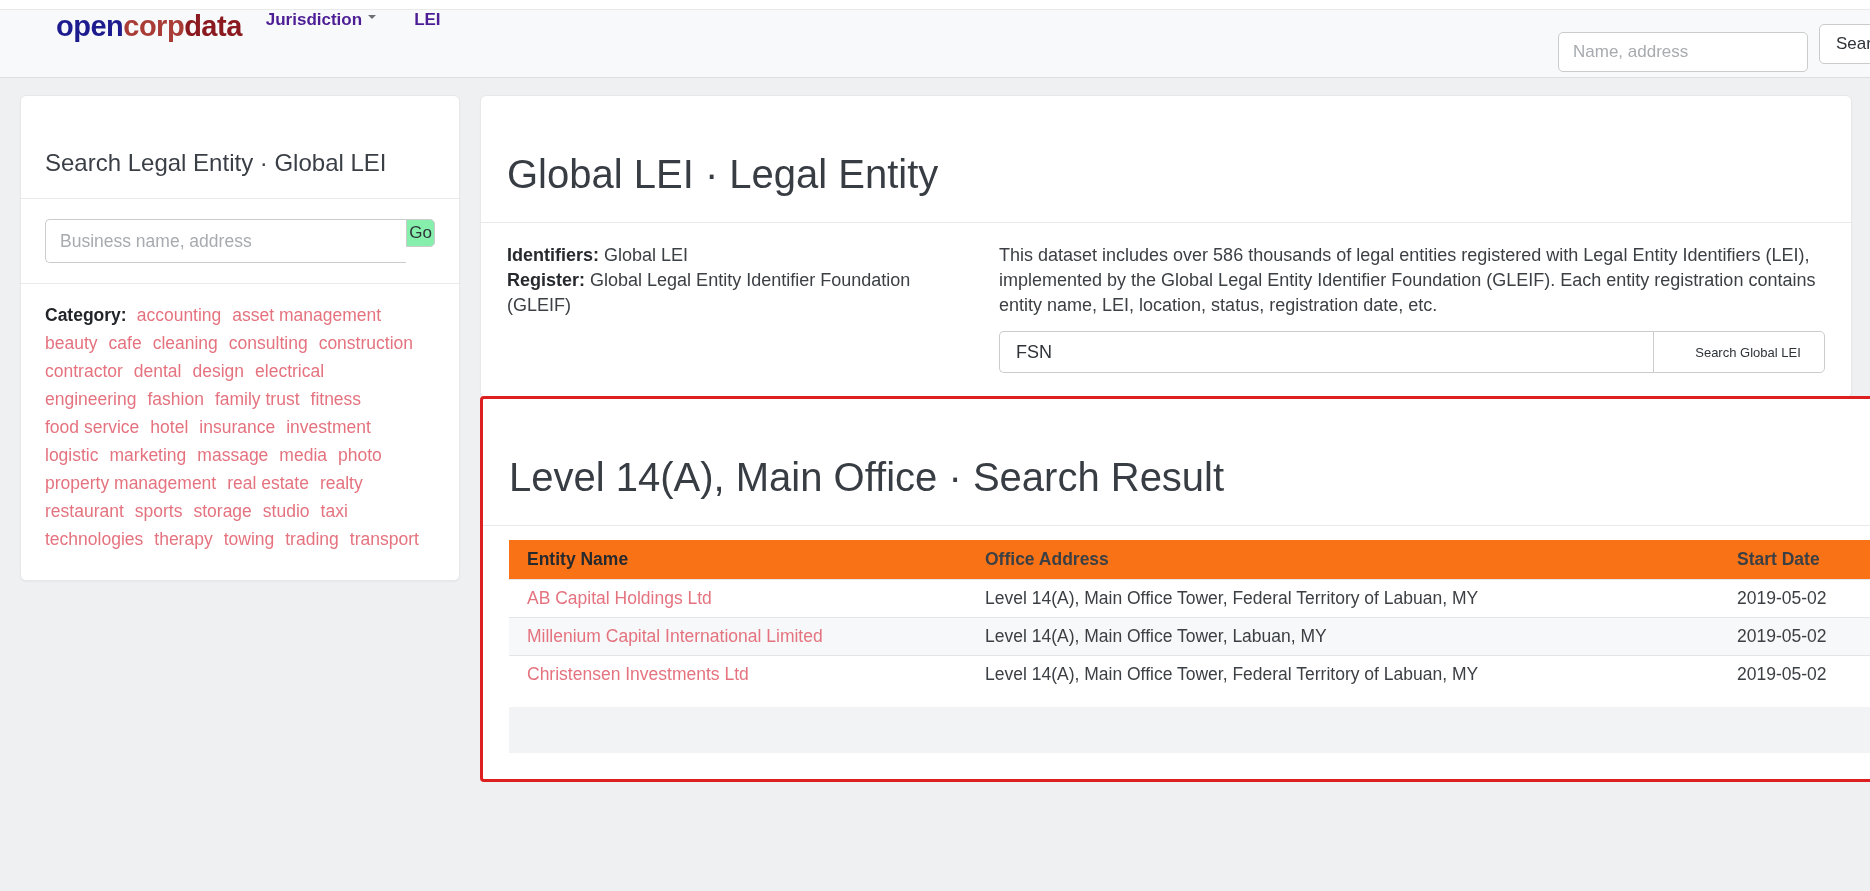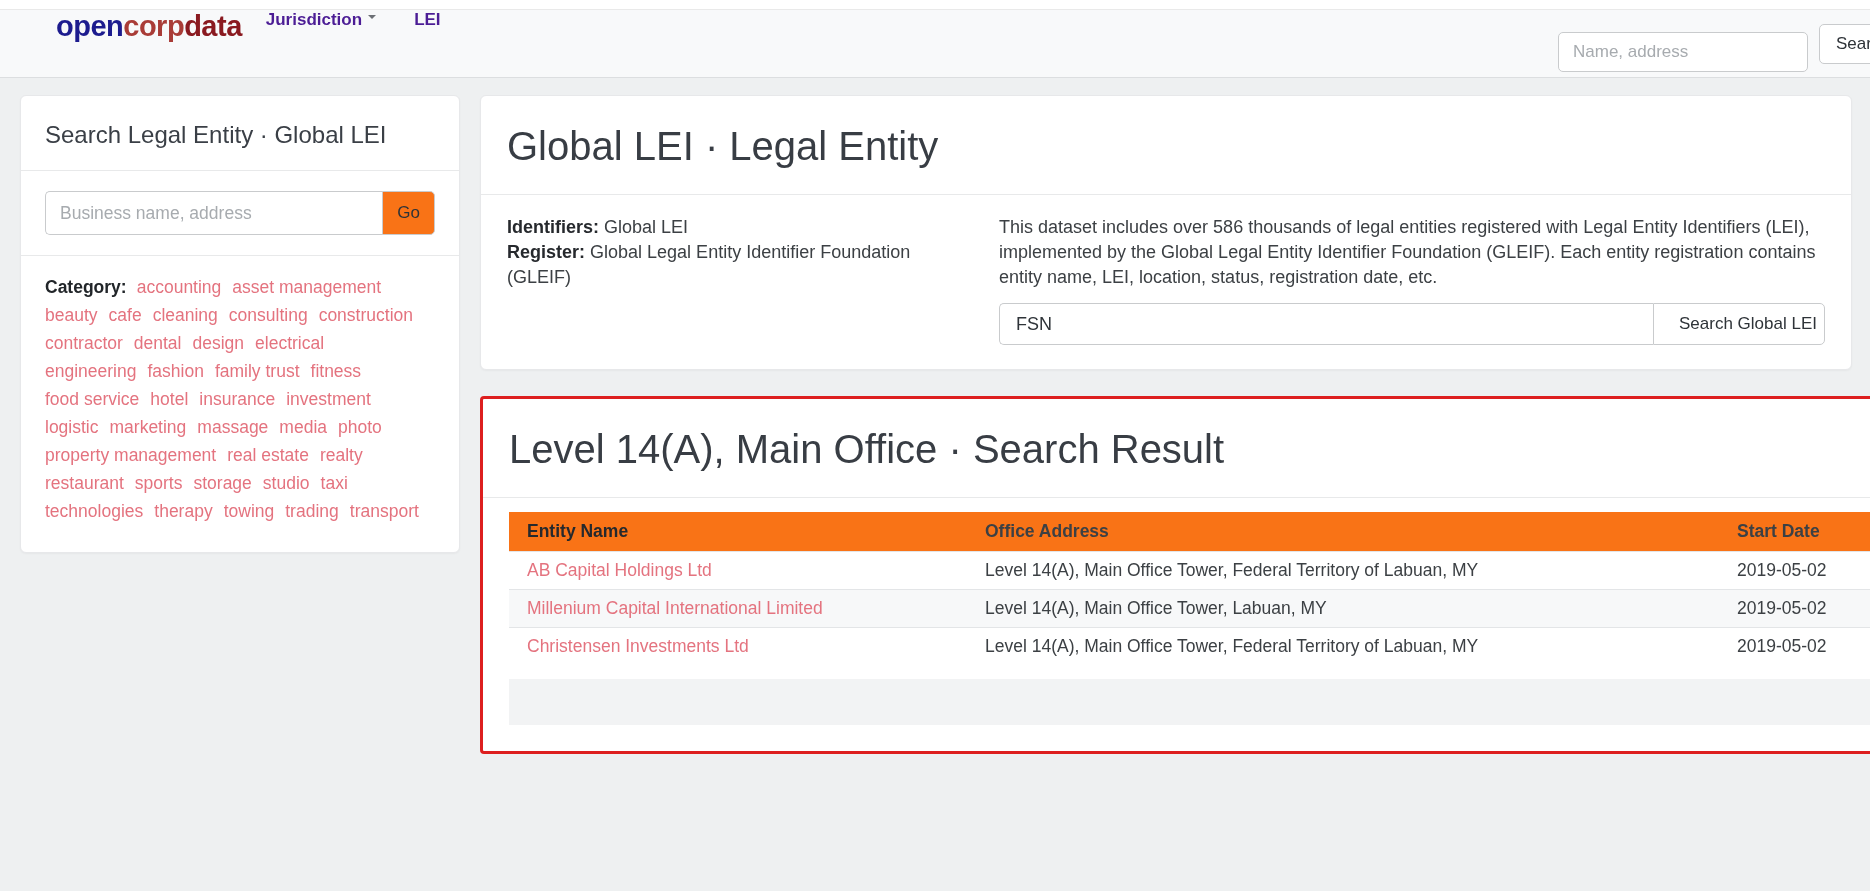--- a/index.html
+++ b/index.html
@@ -32,49 +32,49 @@
   .nav-search-input{position:absolute;left:1558px;top:22px;width:250px;height:40px;
     border:1px solid #c9cbcd;border-radius:5px;background:#fff;padding:0 14px;
     font-size:17px;font-family:inherit;color:#2e3338;outline:none;}
   .nav-search-input::placeholder{color:#a7abaf;}
   .nav-search-btn{position:absolute;left:1819px;top:14px;width:130px;height:40px;
     border:1px solid #c9cbcd;border-radius:5px;background:#fff;
     font-size:17px;font-family:inherit;color:#2e3338;text-align:left;padding:0 16px;cursor:pointer;}
   
   .panel{position:absolute;background:#fff;border:1px solid #e7e8ea;border-radius:6px;
     box-shadow:0 1px 2px rgba(0,0,0,.04);}
-  .panel-head{border-bottom:1px solid #e8e9ea;}
+  .panel-head{border-bottom:1px solid #e8e9ea;margin-top:28px;}
   
   .sidebar{left:20px;top:95px;width:440px;}
   .side-head{padding:24px 24px 20px;}
   .side-title{font-size:24px;line-height:30px;font-weight:400;color:#3a3f46;}
   .side-search{padding:20px 24px;border-bottom:1px solid #e8e9ea;}
   .igroup{display:flex;width:100%;}
   .igroup input{flex:1;min-width:0;height:44px;border:1px solid #c9cbcd;border-right:none;
     border-radius:5px 0 0 5px;padding:0 14px;font-size:17.5px;font-family:inherit;color:#2e3338;outline:none;}
   .igroup input::placeholder{color:#a7abaf;}
-  .igroup button{height:44px;border:1px solid #c9cbcd;border-radius:0 5px 5px 0;background:#f97316;
-    font-size:17px;font-family:inherit;color:#2e3338;cursor:pointer;padding:0 14px;white-space:nowrap;}
+  .igroup button{height:28px;border:1px solid #c9cbcd;border-radius:0 5px 5px 0;background:#86efac;
+    font-size:17px;font-family:inherit;color:#2e3338;cursor:pointer;padding:0 2px;white-space:nowrap;}
   .side-cats{padding:18px 24px 26px;font-size:17.5px;line-height:26px;}
   .cat-label{font-weight:bold;color:#212529;margin-right:10px;}
   .cat-link{display:inline-block;color:var(--link,#e4737f);text-decoration:none;
     margin:0 11px 2px 0;cursor:pointer;}
   
   .card-main{left:480px;top:95px;width:1372px;}
   .card-head{padding:26px 26px 24px;}
   .card-title{font-size:40px;line-height:48px;font-weight:400;color:#383d44;}
   .card-body{display:flex;padding:20px 26px 24px;}
   .info-col{width:450px;margin-right:42px;flex:none;font-size:18px;line-height:25px;}
   .info-col b{color:#26292d;}
   .desc-col{flex:1;font-size:18px;line-height:25px;color:#3c4044;}
   .lei-igroup{display:flex;margin-top:13px;}
   .lei-igroup input{flex:1;min-width:0;height:42px;border:1px solid #c9cbcd;border-right:none;
     border-radius:5px 0 0 5px;padding:0 16px;font-size:18px;font-family:inherit;color:#2e3338;outline:none;}
   .lei-igroup button{height:42px;width:172px;border:1px solid #c9cbcd;border-radius:0 5px 5px 0;
-    background:#fff;font-size:17px;font-family:inherit;color:#2e3338;cursor:pointer;white-space:nowrap;padding-left:18px;}
+    background:#fff;font-size:13px;font-family:inherit;color:#2e3338;cursor:pointer;white-space:nowrap;padding-left:18px;}
   
   .card-results{left:480px;top:396px;width:1492px;border:3px solid var(--highlight,#dd1f1f);border-radius:4px;
     box-shadow:none;}
   .results-body{padding:14px 26px 26px;}
   .tbl{width:100%;font-size:17.5px;}
   .tbl-head,.tbl-row{display:flex;align-items:center;}
   .tbl-head{height:39px;background:#f97316;font-weight:bold;color:#26292d;}
   .tbl-row{height:38px;border-top:1px solid #e3e5e7;}
   .tbl-row:nth-of-type(even){background:#f7f8f9;}
   .c1{width:476px;padding-left:18px;flex:none;overflow:hidden;white-space:nowrap;}

